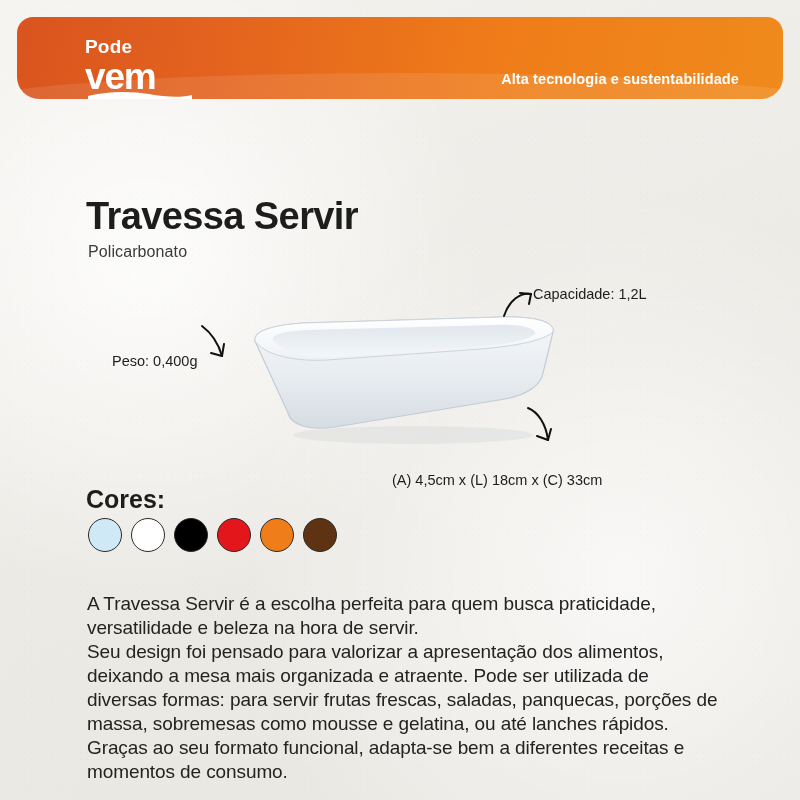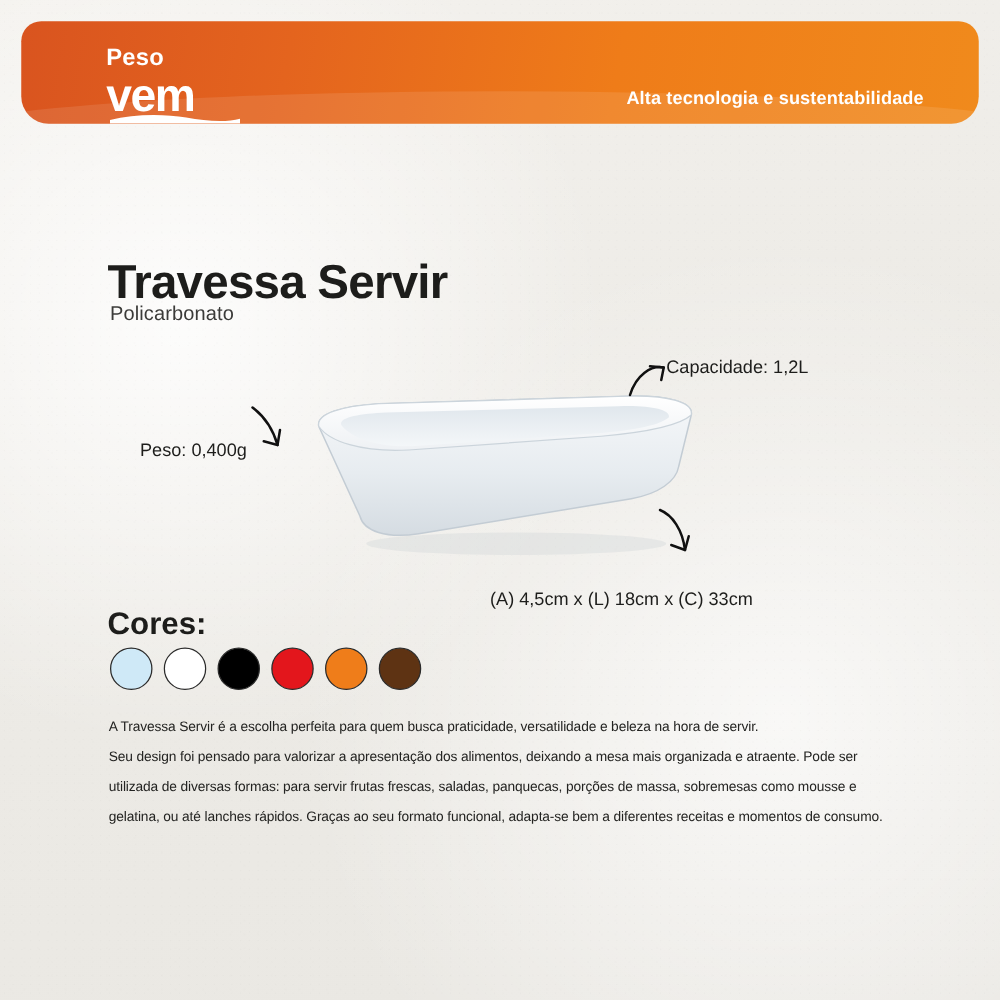--- a/index.html
+++ b/index.html
@@ -95,21 +95,20 @@
 
   
   .title {
     position: absolute;
     left: 86px;
     top: 195px;
     font-size: 38px;
     font-weight: 700;
     color: #1d1d1b;
     letter-spacing: -0.6px;
-    margin-top: 10px;
   }
   .subtitle {
     position: absolute;
     left: 88px;
     top: 243px;
     font-size: 16px;
     color: #3b3b39;
     letter-spacing: 0.1px;
   }
 
@@ -158,38 +157,38 @@
     height: 34px;
     border-radius: 50%;
     border: 1.6px solid #2b2b2b;
     box-sizing: border-box;
   }
 
   
   .desc {
     position: absolute;
     left: 87px;
-    top: 570px;
+    top: 592px;
     width: 634px;
-    font-size: 11px;
+    font-size: 19px;
     line-height: 24px;
     color: #232321;
     letter-spacing: -0.1px;
   }
   .desc p { margin: 0; }
 </style>
 </head>
 <body>
 
 <div class="page">
   <div class="noise"></div>
 
   <div class="header">
     <div class="logo">
-      <div class="logo-top">Peso</div>
+      <div class="logo-top">Pode</div>
       <div class="logo-main">
         <span>vem</span>
         <svg class="logo-swoosh" viewBox="0 0 106 9">
           <path d="M1 6 C 20 1, 44 1, 62 4 C 78 7, 94 8, 105 5 L 105 9 L 1 9 Z" fill="#ffffff"></path>
         </svg>
       </div>
     </div>
     <div class="header-tagline">Alta tecnologia e sustentabilidade</div>
   </div>
 

